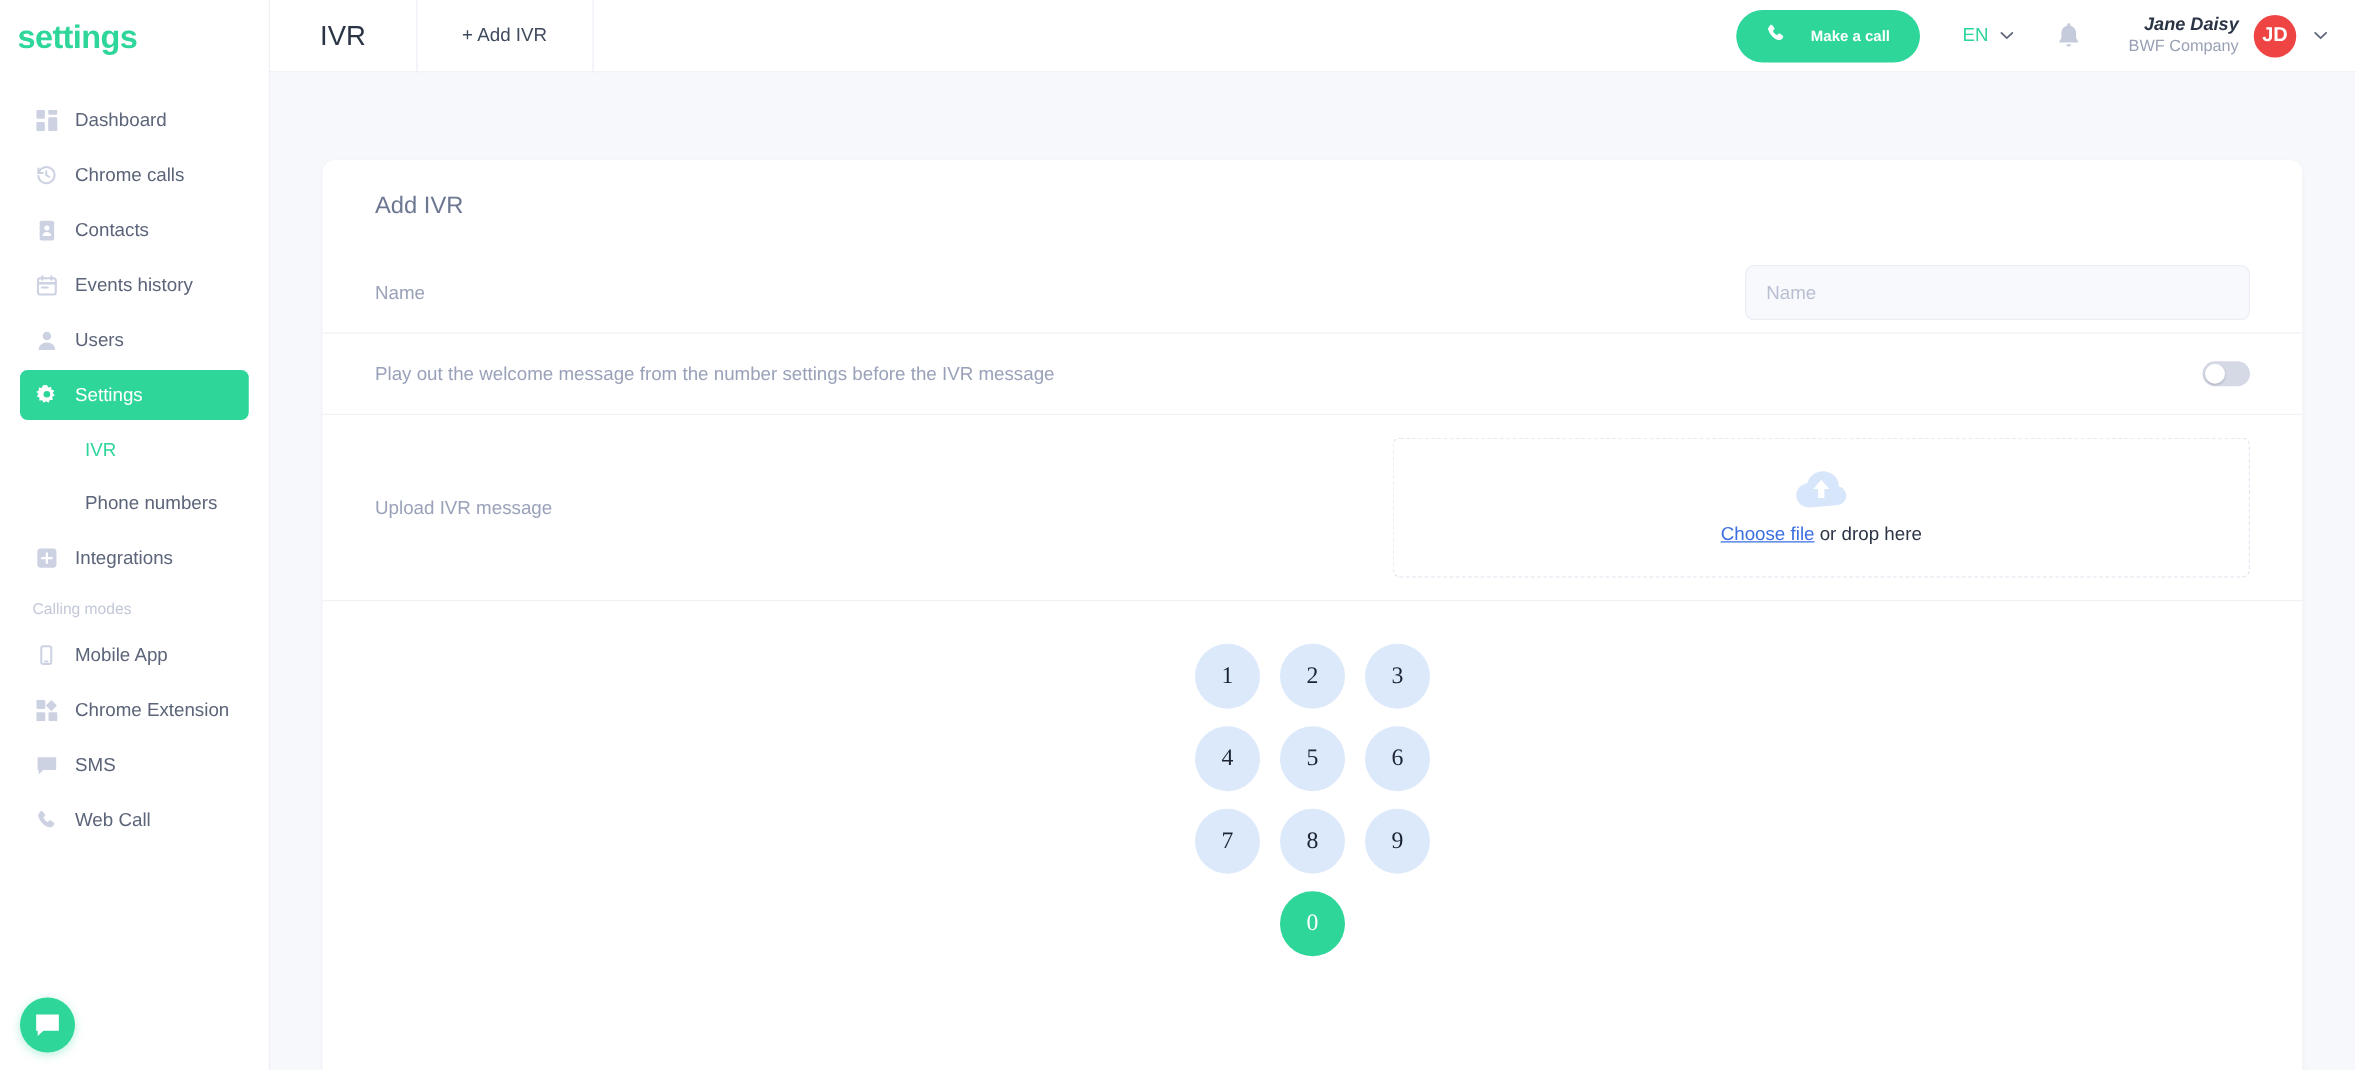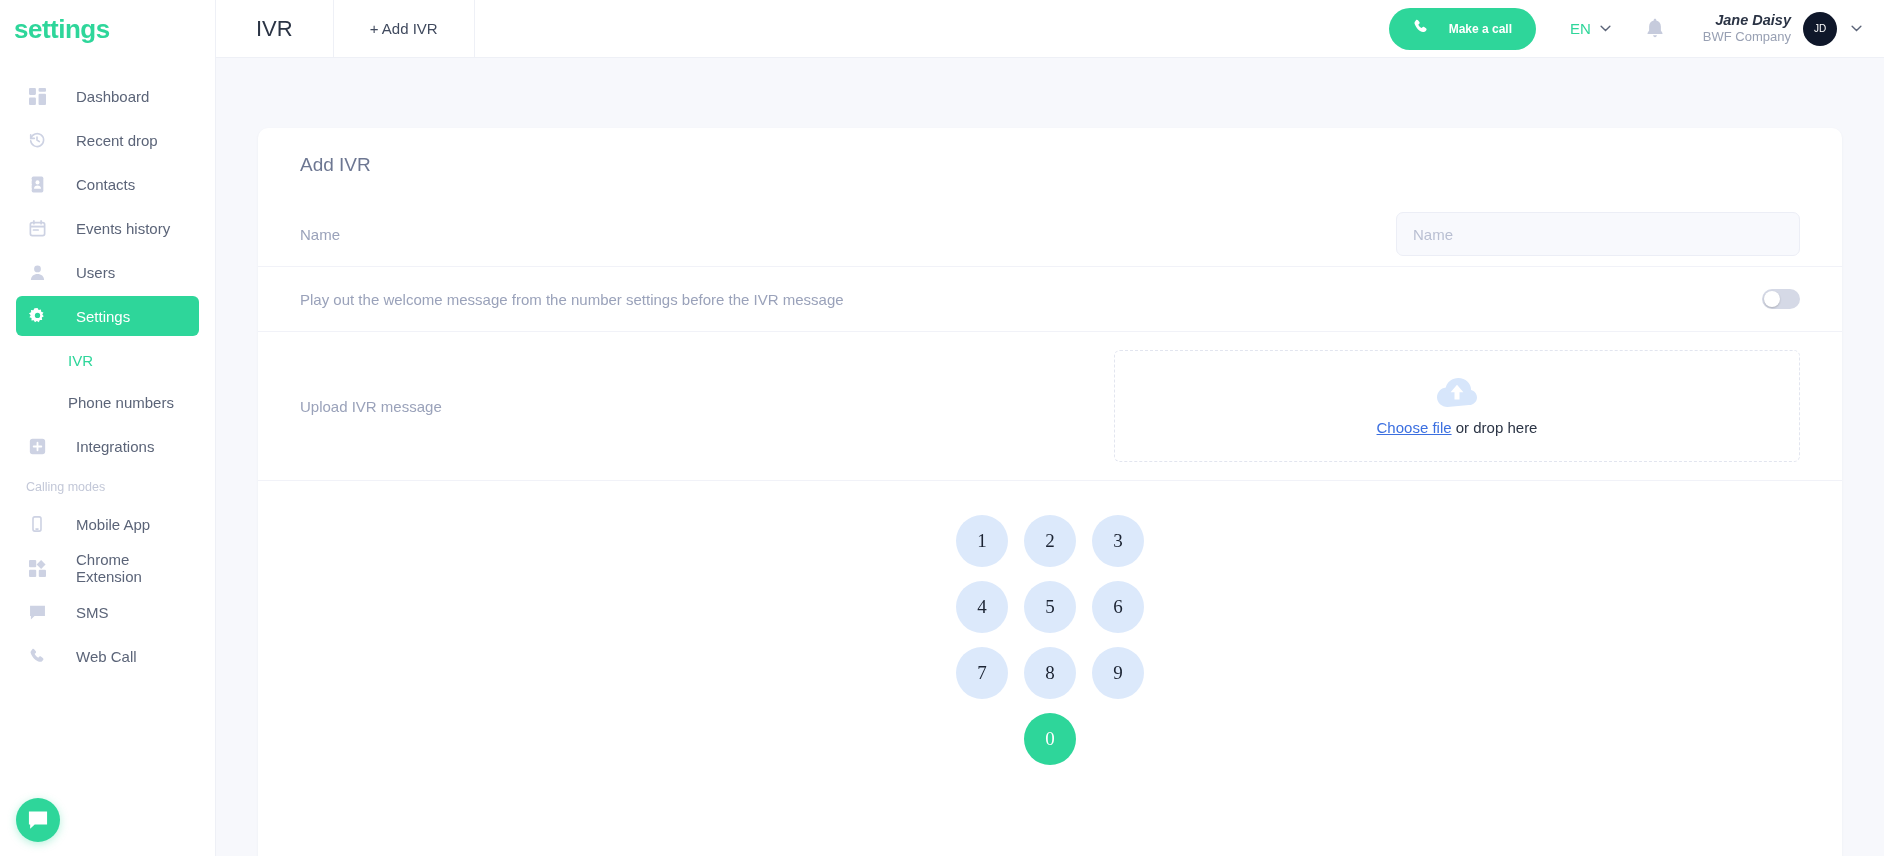--- a/index.html
+++ b/index.html
@@ -36,21 +36,21 @@
     padding-left: 10px;
     border-radius: 6px;
     cursor: pointer;
   }
   .nav-item .ico {
     width: 22px; height: 22px;
     display: flex; align-items: center; justify-content: center;
     color: #cdd2e3; flex: 0 0 22px;
   }
   .nav-item .lbl {
-    margin-left: 28px;
+    margin-left: 12px;
     font-size: 15px; color: #5b6478;
   }
   .nav-item.active { background: #2ed69a; }
   .nav-item.active .ico { color: #ffffff; }
   .nav-item.active .lbl { color: #ffffff; }
 
   .sub-item {
     height: 40px; display: flex; align-items: center;
     padding-left: 52px; margin: 2px 16px;
     font-size: 15px; color: #5b6478; cursor: pointer;
@@ -110,23 +110,23 @@
   }
   .lang-txt { color: #2ed69a; font-size: 15px; }
   .chev { width: 11px; height: 7px; display: block; }
   .bell { margin-left: 34px; cursor: pointer; display: flex; }
   .user-block { display: flex; align-items: center; margin-left: 38px; cursor: pointer; }
   .user-text { text-align: right; line-height: 1.25; }
   .user-name { font-size: 14.5px; color: #2b3445; font-weight: 700; font-style: italic; }
   .user-org { font-size: 13px; color: #98a0b3; }
   .avatar {
     width: 34px; height: 34px; border-radius: 50%;
-    background: #0f172a; color: #fff;
+    background: #ef4444; color: #fff;
     display: flex; align-items: center; justify-content: center;
-    font-size: 10px; font-weight: 400; margin-left: 12px;
+    font-size: 16px; font-weight: 700; margin-left: 12px;
   }
   .user-chev { margin-left: 14px; display: flex; }
 
   
   .content { padding: 70px 42px 0 42px; }
   .card {
     background: #ffffff;
     border-radius: 10px;
     box-shadow: 0 1px 3px rgba(40,50,80,.05);
     min-height: 740px;
@@ -222,21 +222,21 @@
       </div>
 
       <div class="nav-item">
         <span class="ico">
           <svg width="18" height="18" viewBox="0 0 20 20" fill="none" stroke="currentColor" stroke-width="1.8" stroke-linecap="round">
               <path d="M3.2 8.2A7.2 7.2 0 1 1 3 11"></path>
               <path d="M3 4.2v4h4"></path>
               <path d="M10 6.6V10l2.6 1.8"></path>
             </svg>
         </span>
-        <span class="lbl">Recent drop</span>
+        <span class="lbl">Chrome calls</span>
       </div>
 
       <div class="nav-item">
         <span class="ico">
           <svg width="17" height="17" viewBox="0 0 16 16" fill="currentColor">
               <rect x="2.5" y="0.5" width="11" height="15" rx="1.6"></rect>
               <rect x="0" y="3" width="2.6" height="1.6" rx="0.8" fill="#ffffff"></rect>
               <rect x="0" y="7.2" width="2.6" height="1.6" rx="0.8" fill="#ffffff"></rect>
               <rect x="0" y="11.4" width="2.6" height="1.6" rx="0.8" fill="#ffffff"></rect>
               <circle cx="8" cy="6" r="1.9" fill="#ffffff"></circle>

